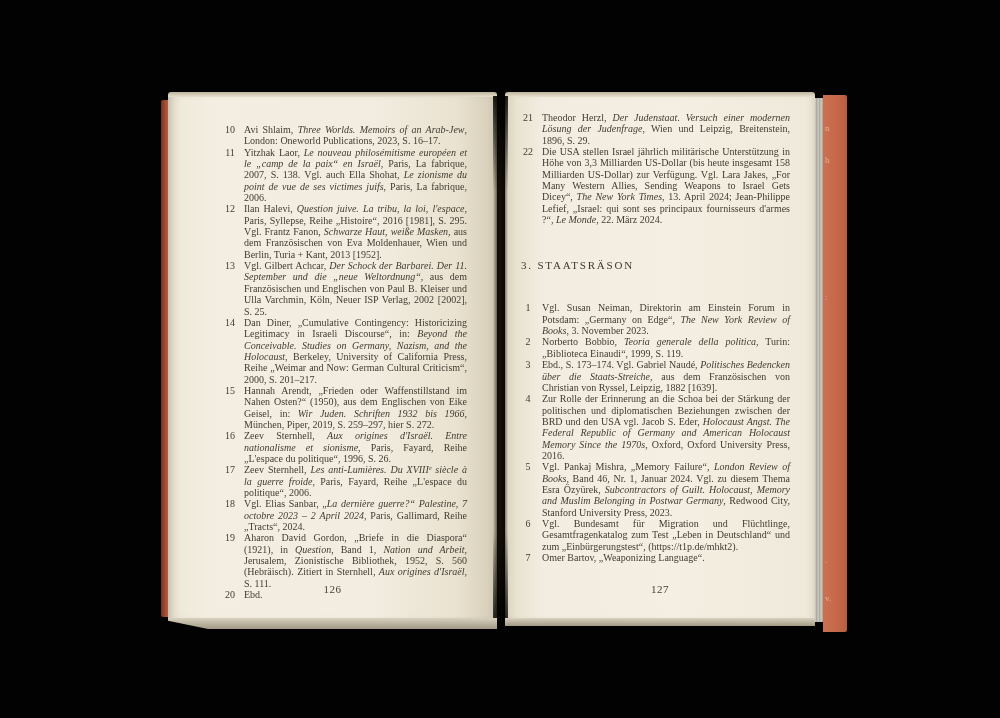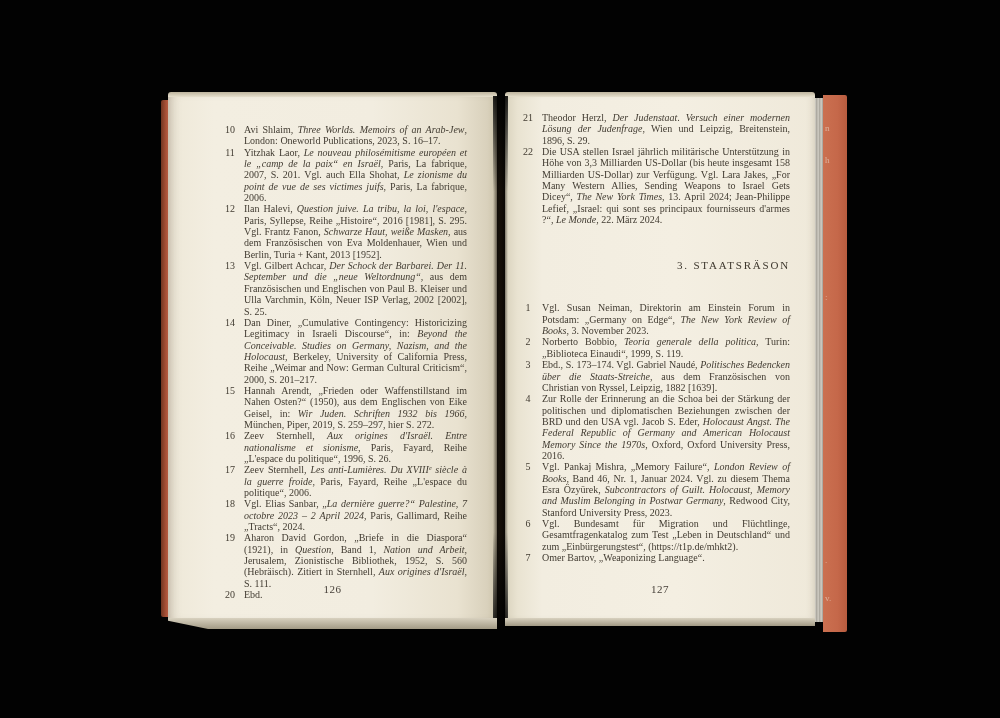--- a/index.html
+++ b/index.html
@@ -35,42 +35,42 @@
 
   
   .content{position:absolute;inset:0;overflow:hidden;}
   .notes{font-size:10px;line-height:11.35px;}
   .page-left .notes{padding:27px 30px 0 55px;}
   .page-right .notes-wrap{padding:15px 25px 0 16px;}
   .note{display:flex;}
   .note .num{flex:none;width:14px;text-align:center;margin-right:7px;}
   .note .txt{flex:1;text-align:justify;}
   .note .txt i{font-style:italic;}
-  .section-heading{text-align:right;font-size:11px;letter-spacing:1.8px;
+  .section-heading{text-align:left;font-size:11px;letter-spacing:1.8px;
      margin:34px 0 31px 0;color:#3e382e;white-space:nowrap;}
   .page-number{position:absolute;left:0;width:100%;bottom:23px;text-align:center;
      font-size:11px;color:#47413a;letter-spacing:.5px;}
 </style>
 </head>
 <body>
 
 <div class="stage">
 
   <div class="cover-edge-left"></div>
 
   <div class="page page-left">
     <div class="content">
       <div class="notes" id="left-notes">
           <div class="note">
             <span class="num">10</span>
             <span class="txt"><span>Avi Shlaim, </span><i>Three Worlds. Memoirs of an Arab-Jew</i><span>, London: Oneworld Publications, 2023, S. 16–17.</span></span>
           </div>
           <div class="note">
             <span class="num">11</span>
-            <span class="txt"><span>Yitzhak Laor, </span><i>Le nouveau philosémitisme européen et le „camp de la paix“ en Israël</i><span>, Paris, La fabrique, 2007, S. 201. Vgl. auch Ella Shohat, </span><i>Le zionisme du point de vue de ses victimes juifs</i><span>, Paris, La fabrique, 2006.</span></span>
+            <span class="txt"><span>Yitzhak Laor, </span><i>Le nouveau philosémitisme européen et le „camp de la paix“ en Israël</i><span>, Paris, La fabrique, 2007, S. 138. Vgl. auch Ella Shohat, </span><i>Le zionisme du point de vue de ses victimes juifs</i><span>, Paris, La fabrique, 2006.</span></span>
           </div>
           <div class="note">
             <span class="num">12</span>
             <span class="txt"><span>Ilan Halevi, </span><i>Question juive. La tribu, la loi, l'espace</i><span>, Paris, Syllepse, Reihe „Histoire“, 2016 [1981], S. 295. Vgl. Frantz Fanon, </span><i>Schwarze Haut, weiße Masken</i><span>, aus dem Französischen von Eva Moldenhauer, Wien und Berlin, Turia + Kant, 2013 [1952].</span></span>
           </div>
           <div class="note">
             <span class="num">13</span>
             <span class="txt"><span>Vgl. Gilbert Achcar, </span><i>Der Schock der Barbarei. Der 11. September und die „neue Weltordnung“</i><span>, aus dem Französischen und Englischen von Paul B. Kleiser und Ulla Varchmin, Köln, Neuer ISP Verlag, 2002 [2002], S. 25.</span></span>
           </div>
           <div class="note">

